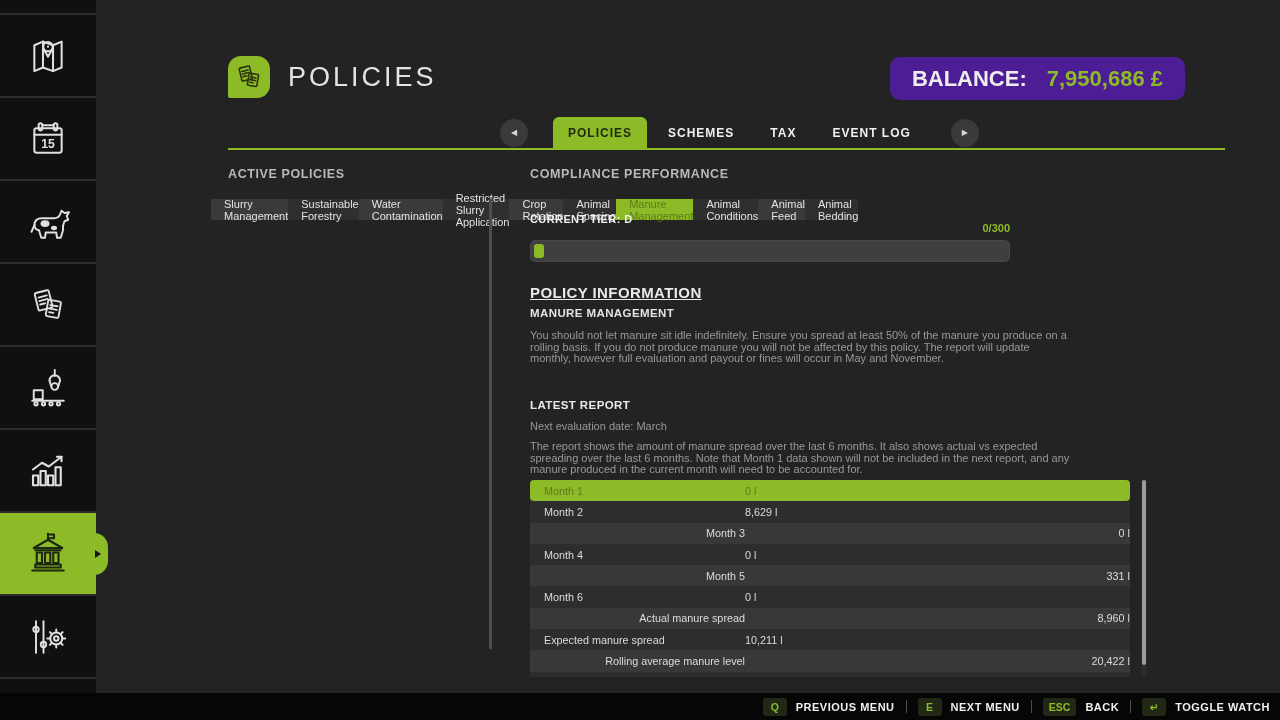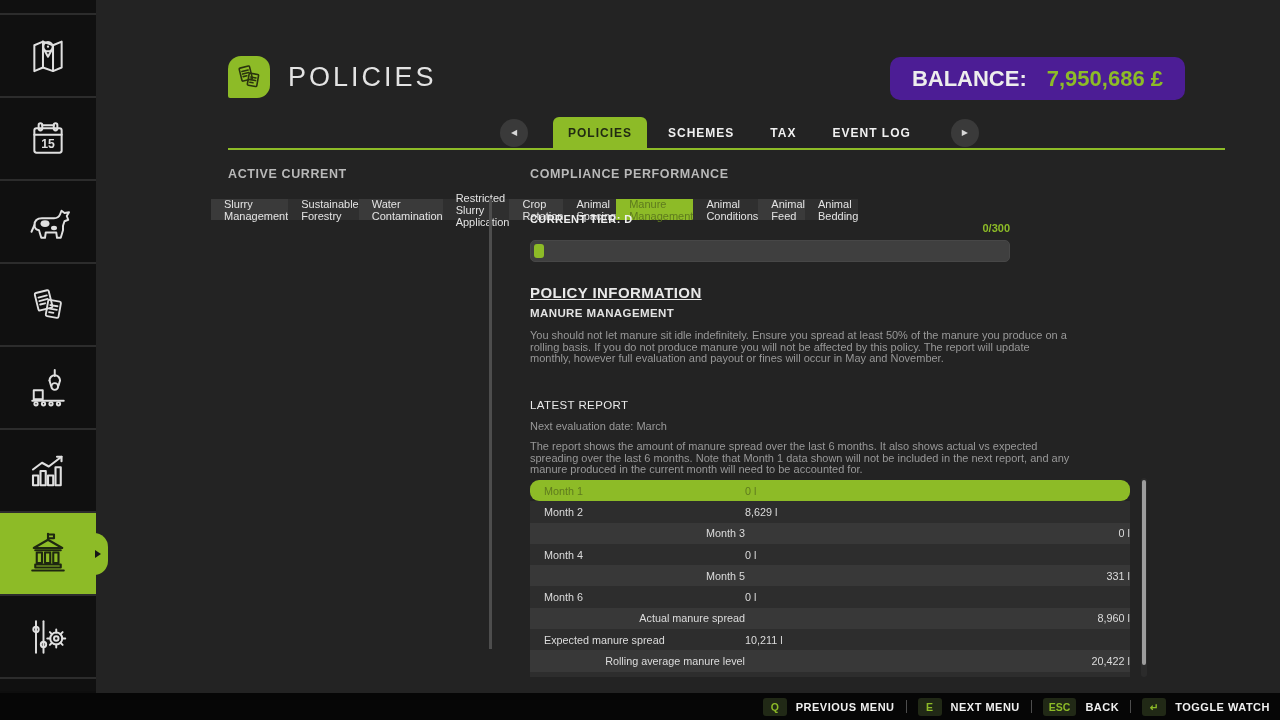--- a/index.html
+++ b/index.html
@@ -52,30 +52,30 @@
   
   .tier-label{position:absolute;left:530px;top:213px;font-size:11px;font-weight:700;color:#f0f0f0;letter-spacing:.4px;}
   .progress-label{position:absolute;left:530px;top:222px;width:480px;text-align:right;
                   font-size:11px;font-weight:700;color:#8dbb27;}
   .progress{position:absolute;left:530px;top:240px;width:478px;height:20px;background:#3f3f3f;
             border:1px solid #474747;border-radius:5px;display:flex;align-items:center;}
   .progress-fill{margin-left:3px;height:14px;background:#8dbb27;border-radius:3px;}
   .info-heading{position:absolute;left:530px;top:284px;font-size:15px;font-weight:700;color:#e9e9e9;letter-spacing:.4px;text-decoration:underline;}
   .info-sub{position:absolute;left:530px;top:307px;font-size:11.5px;font-weight:700;color:#e3e3e3;letter-spacing:.4px;}
   .paragraph{position:absolute;left:530px;width:540px;font-size:11px;line-height:11.6px;color:#989898;}
-  .report-heading{position:absolute;left:530px;top:399px;font-size:11.5px;font-weight:400;color:#e9e9e9;letter-spacing:.4px;}
+  .report-heading{position:absolute;left:530px;top:399px;font-size:11.5px;font-weight:700;color:#e9e9e9;letter-spacing:.4px;}
   .next-eval{position:absolute;left:530px;top:420px;font-size:11px;color:#989898;}
 
   
   .report-table{position:absolute;left:530px;top:480px;width:600px;height:197px;overflow:hidden;
                 display:flex;flex-direction:column;}
   .t-row{height:21.3px;flex:0 0 21.3px;display:flex;align-items:center;font-size:10.8px;color:#dcdcdc;}
   .t-row.odd{background:#2d2d2d;}
   .t-row.even{background:#383838;text-align:right;}
-  .t-row.highlight{background:#8dbb27;color:#5e7a1e;border-radius:9px;}
+  .t-row.highlight{background:#8dbb27;color:#5e7a1e;border-radius:4px;}
   .t-label{width:215px;padding-left:14px;box-sizing:border-box;}
   .t-value{flex:1;}
   .table-scroll-track{position:absolute;left:1141px;top:478px;width:6px;height:199px;background:#2b2b2b;border-radius:3px;}
   .table-scroll-thumb{position:absolute;left:1142px;top:480px;width:4px;height:185px;background:#9c9c9c;border-radius:2px;}
 
   
   .footer{position:absolute;left:0;top:693px;width:1280px;height:27px;background:#060606;
           display:flex;align-items:center;justify-content:flex-end;padding-right:10px;box-sizing:border-box;gap:11px;}
   .hint{display:flex;align-items:center;gap:9px;}
   .key{min-width:12px;height:18px;background:#212916;color:#8dbb27;font-size:10.5px;font-weight:700;
@@ -246,21 +246,21 @@
         <button class="tab">SCHEMES</button>
         <button class="tab">TAX</button>
         <button class="tab">EVENT LOG</button>
       </div>
     <button class="tab-arrow">
       <span>▶</span>
     </button>
   </nav>
   <div class="tab-line"></div>
 
-  <div class="panel-heading" style="left:228px;top:167px;">ACTIVE CURRENT</div>
+  <div class="panel-heading" style="left:228px;top:167px;">ACTIVE POLICIES</div>
   <div class="list" id="policy-list">
       <div class="list-row even">
         <span>Slurry Management</span>
       </div>
       <div class="list-row odd">
         <span>Sustainable Forestry</span>
       </div>
       <div class="list-row even">
         <span>Water Contamination</span>
       </div>

